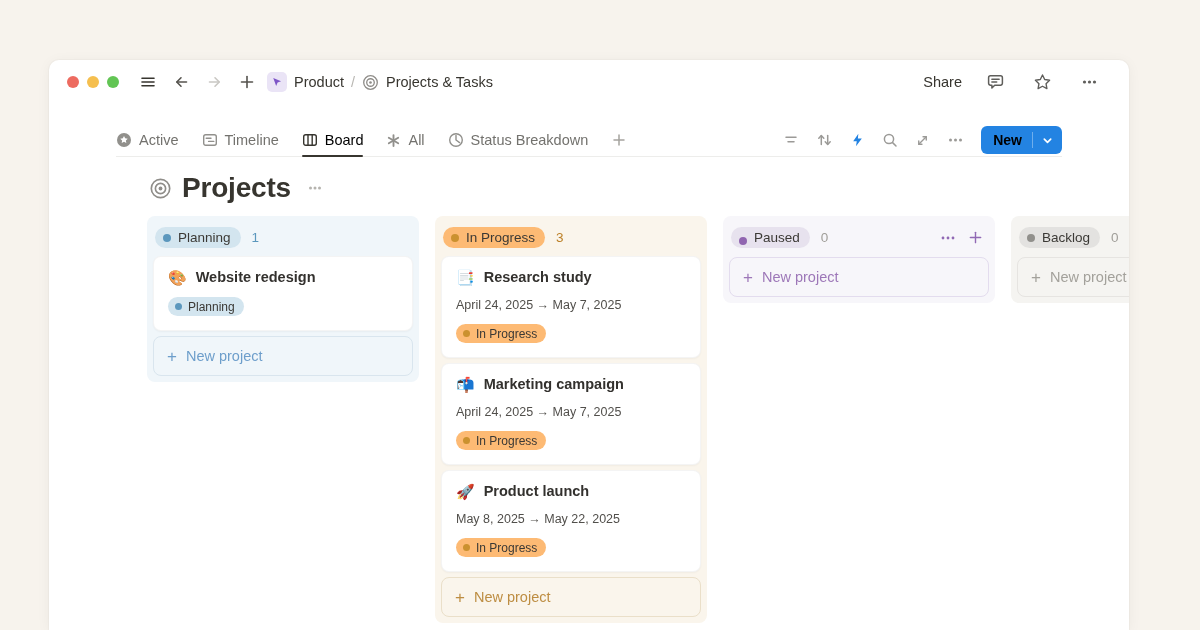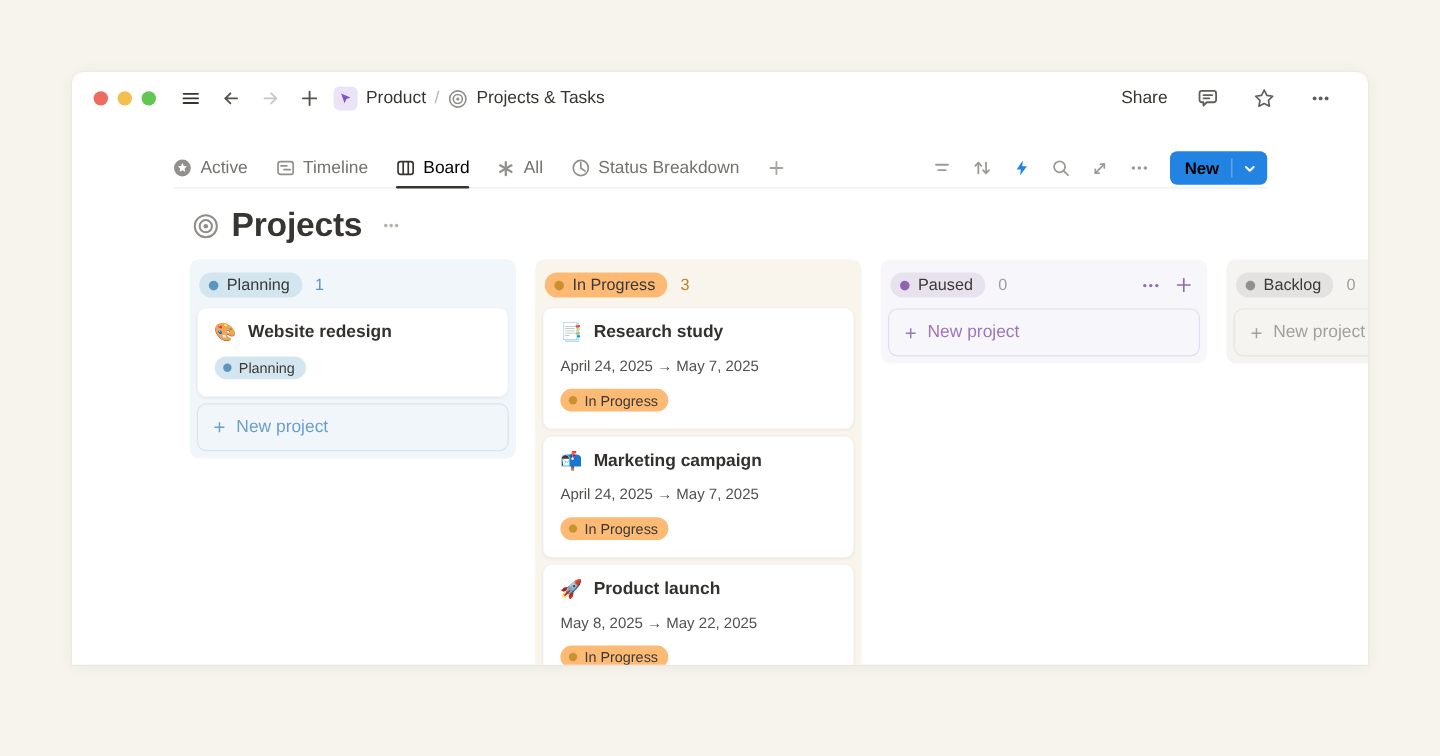--- a/index.html
+++ b/index.html
@@ -3,41 +3,41 @@
 <meta charset="utf-8">
 <style>
   * { margin:0; padding:0; box-sizing:border-box; }
   html,body { width:1200px; height:630px; overflow:hidden; }
   body {
     background:#f7f3ed;
     font-family:"Liberation Sans","DejaVu Sans",sans-serif;
     color:#37352f;
   }
   .window {
-    position:absolute; left:60px; top:60px; width:1080px; height:494px;
+    position:absolute; left:49px; top:60px; width:1080px; height:570px;
     background:#ffffff; border-radius:10px 10px 0 0; overflow:hidden;
     box-shadow:0 0 0 1px rgba(0,0,0,0.02), 0 2px 14px rgba(0,0,0,0.05);
   }
 
   
   .titlebar { height:44px; display:flex; align-items:center; padding:0 26px 0 18px; }
   .traffic { display:flex; gap:8px; margin-right:16px; }
   .traffic span { width:12px; height:12px; border-radius:50%; display:block; }
   .tl-red{background:#ed6b60;} .tl-yellow{background:#f5bf4f;} .tl-green{background:#62c554;}
   .tbtn { background:none; border:none; padding:4px; display:flex; align-items:center; cursor:pointer; }
   .titlebar .gap { width:8px; }
   .crumb { display:flex; align-items:center; gap:7px; margin-left:8px; font-size:14.5px; }
   .ws-icon { width:20px; height:20px; border-radius:5px; background:#eae4f6; display:flex; align-items:center; justify-content:center; }
   .crumb-sep { color:#b9b7b3; }
   .crumb-text { color:#37352f; }
   .titlebar-right { margin-left:auto; display:flex; align-items:center; gap:20px; }
   .share { font-size:14.5px; color:#37352f; background:none; border:none; cursor:pointer; }
 
   
-  .views-bar { margin:20px 84px 0; height:33px; display:flex; align-items:center; border-bottom:1px solid #ededeb; }
+  .views-bar { margin:20px 67px 0; height:33px; display:flex; align-items:center; border-bottom:1px solid #ededeb; }
   .tabs { display:flex; column-gap:23px; height:100%; }
   .tab { position:relative; display:flex; align-items:center; gap:7px; font-size:14.5px; color:#73726e; cursor:pointer; background:none; border:none; }
   .tab.active { color:#000000; font-weight:400; }
   .tab.active::after { content:""; position:absolute; left:0; right:0; bottom:-1px; height:2.5px; background:#37352f; border-radius:2px; }
   .views-tools { margin-left:auto; display:flex; align-items:center; gap:17px; }
   .itool { background:none; border:none; padding:0; display:flex; align-items:center; cursor:pointer; }
   .new-btn { display:flex; align-items:center; height:28px; background:#2383e2; border-radius:6px; overflow:hidden; border:none; padding:0; cursor:pointer; }
   .new-btn .lbl { color:#000000; font-size:14px; font-weight:700; padding:0 10px 0 12px; }
   .new-btn .divider { width:1px; height:16px; background:rgba(255,255,255,0.35); }
   .new-btn .chev { padding:0 9px; display:flex; align-items:center; }
@@ -52,21 +52,21 @@
   .col { width:272px; flex:none; border-radius:8px; padding:6px; }
   .col-planning   { background:#f0f6fa; }
   .col-inprogress { background:#faf5ec; }
   .col-paused     { background:#f7f6fa; }
   .col-backlog    { background:#f5f4f1; }
   .col-head { display:flex; align-items:center; gap:11px; padding:5px 6px 8px 2px; }
   .pill { display:inline-flex; align-items:center; gap:7px; padding:3px 10px 3px 8px; border-radius:999px; font-size:13.5px; font-weight:500; color:#3b3935; }
   .pill .dot { width:8px; height:8px; border-radius:50%; flex:none; }
   .pill-blue   { background:#d3e5ef; } .pill-blue .dot   { background:#5b97bd; }
   .pill-yellow { background:#fdba74;align-items:center; } .pill-yellow .dot { background:#cb912f; }
-  .pill-purple { background:#e7e2ee; } .pill-purple .dot { background:#9065b0; }
+  .pill-purple { background:#e7e2ee;align-items:flex-end; } .pill-purple .dot { background:#9065b0; }
   .pill-gray   { background:#e3e2e0;align-items:center; } .pill-gray .dot   { background:#91908c; }
   .col-count { font-size:13.5px; font-weight:500; }
   .cnt-blue{color:#5b97bd;} .cnt-yellow{color:#bc8028;} .cnt-muted{color:#a09e99;}
   .col-actions { margin-left:auto; display:flex; align-items:center; gap:12px; }
   .col-actions button { background:none; border:none; padding:0; display:flex; cursor:pointer; }
 
   .card { background:#fff; border:1px solid rgba(0,0,0,0.045); border-radius:8px; padding:12px 14px 14px; margin-bottom:5px; box-shadow:0 1px 2px rgba(0,0,0,0.04); cursor:pointer; }
   .card-title { display:flex; align-items:center; gap:9px; font-size:14.5px; font-weight:700; color:#33312e; }
   .card-emoji { font-size:15px; line-height:1; }
   .card-dates { margin-top:13px; font-size:12.5px; color:#514f4b; }

